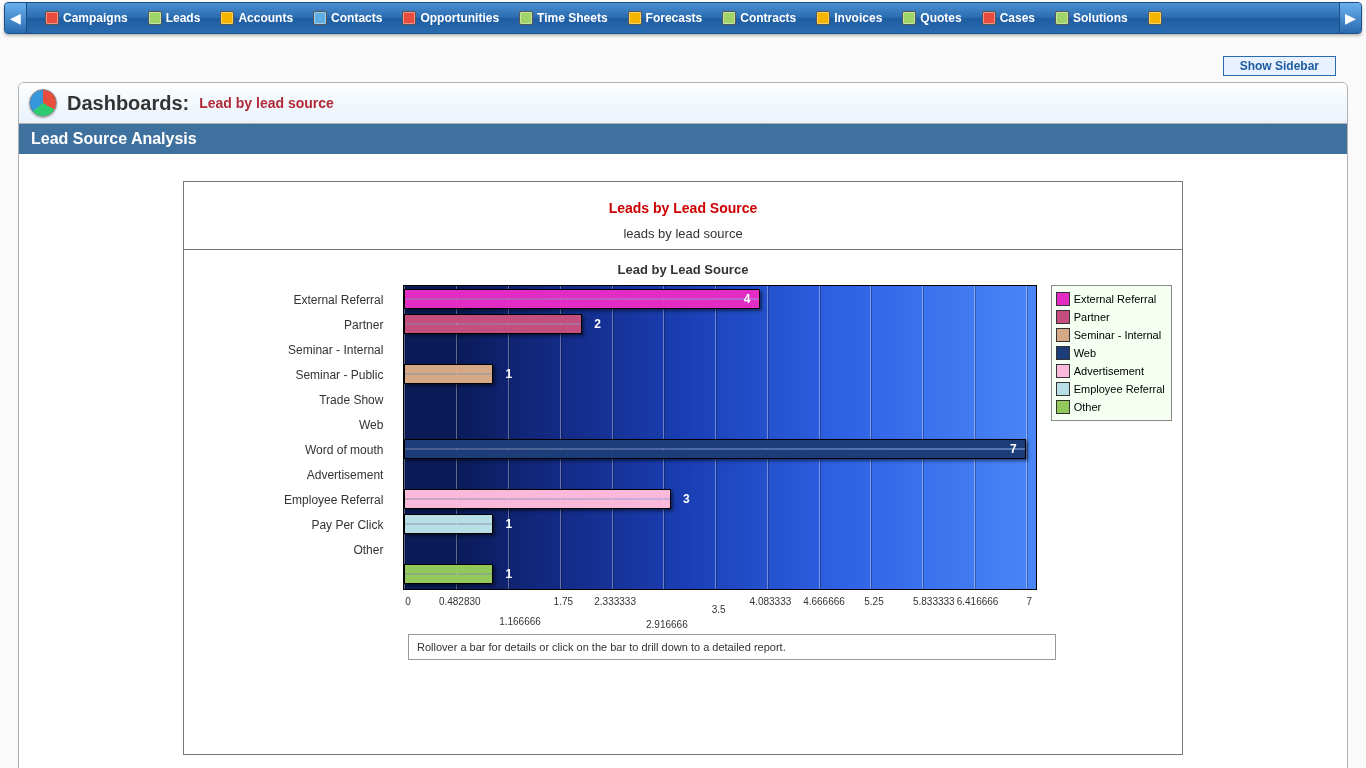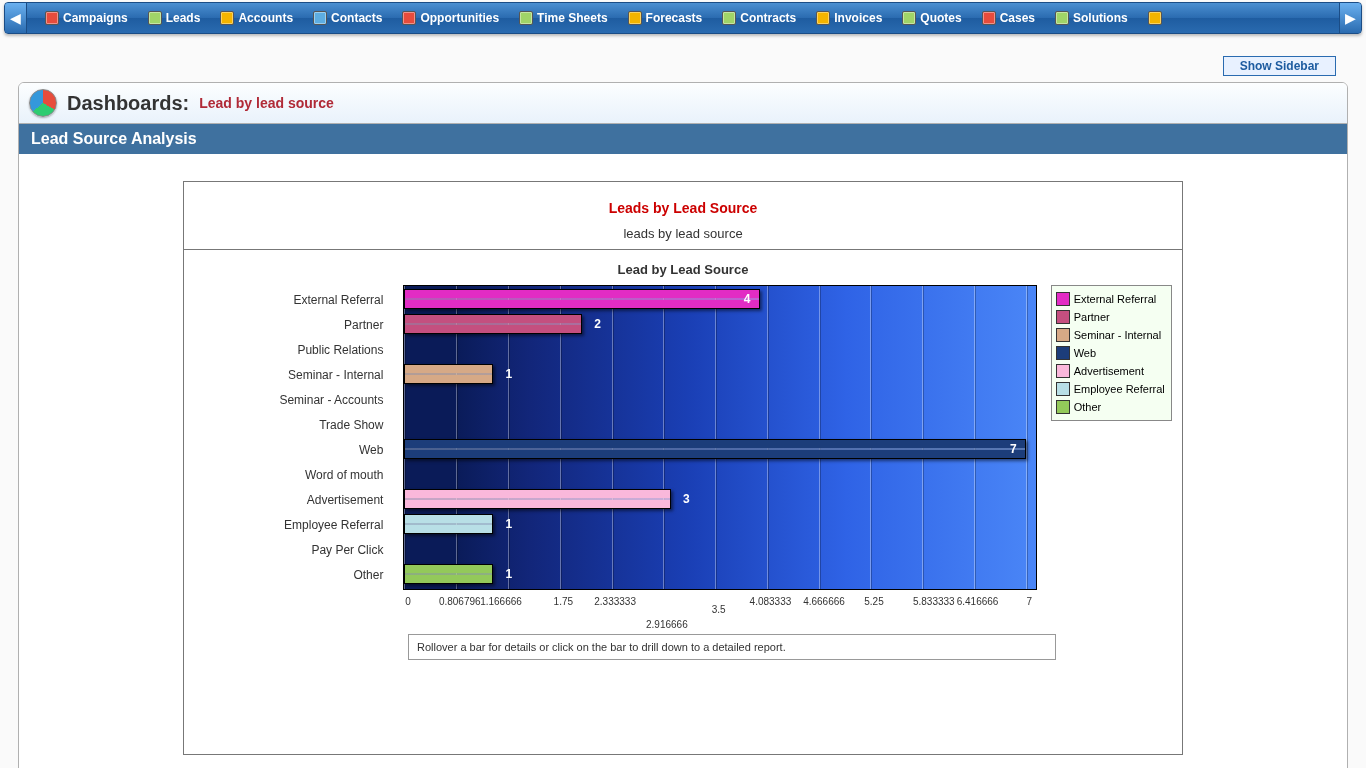--- a/index.html
+++ b/index.html
@@ -224,23 +224,22 @@
         <div class="t1">Leads by Lead Source</div>
         <div class="t2">leads by lead source</div>
       </div>
       <div class="chartArea">
         <div class="chartSubtitle">Lead by Lead Source</div>
 
         <div class="chartRow">
           <div class="yLabels" id="ylabels">
               <div>External Referral</div>
               <div>Partner</div>
-              <div>Public Relations</div>
               <div>Seminar - Internal</div>
-              <div>Seminar - Accounts</div>
+              <div>Seminar - Public</div>
               <div>Trade Show</div>
               <div>Web</div>
               <div>Word of mouth</div>
               <div>Advertisement</div>
               <div>Employee Referral</div>
               <div>Pay Per Click</div>
               <div>Other</div>
             </div>
           <div class="plot" id="plot">
               <div class="gridline" style="left: 0px;"></div>
@@ -304,22 +303,22 @@
                 <span>Employee Referral</span>
               </div>
               <div class="lg">
                 <span class="sw" style="background: rgb(147, 201, 90);"></span>
                 <span>Other</span>
               </div>
             </div>
         </div>
         <div class="xTicks" id="xticks" style="height: 14px;">
             <div style="left: 0px;">0</div>
-            <div style="left: 51.7808px;">0.806796</div>
-            <div style="left: 93px;">1.166666</div>
+            <div style="left: 51.7808px;">0.482830</div>
+            <div style="left: 112px; margin-top: 20px;">1.166666</div>
             <div style="left: 155.342px;">1.75</div>
             <div style="left: 207.123px;">2.333333</div>
             <div style="left: 258.904px; margin-top: 23px;">2.916666</div>
             <div style="left: 310.685px; margin-top: 8px;">3.5</div>
             <div style="left: 362.466px;">4.083333</div>
             <div style="left: 416px;">4.666666</div>
             <div style="left: 466.027px;">5.25</div>
             <div style="left: 517.808px; margin-left: 8px;">5.833333</div>
             <div style="left: 569.589px;">6.416666</div>
             <div style="left: 621.37px;">7</div>

